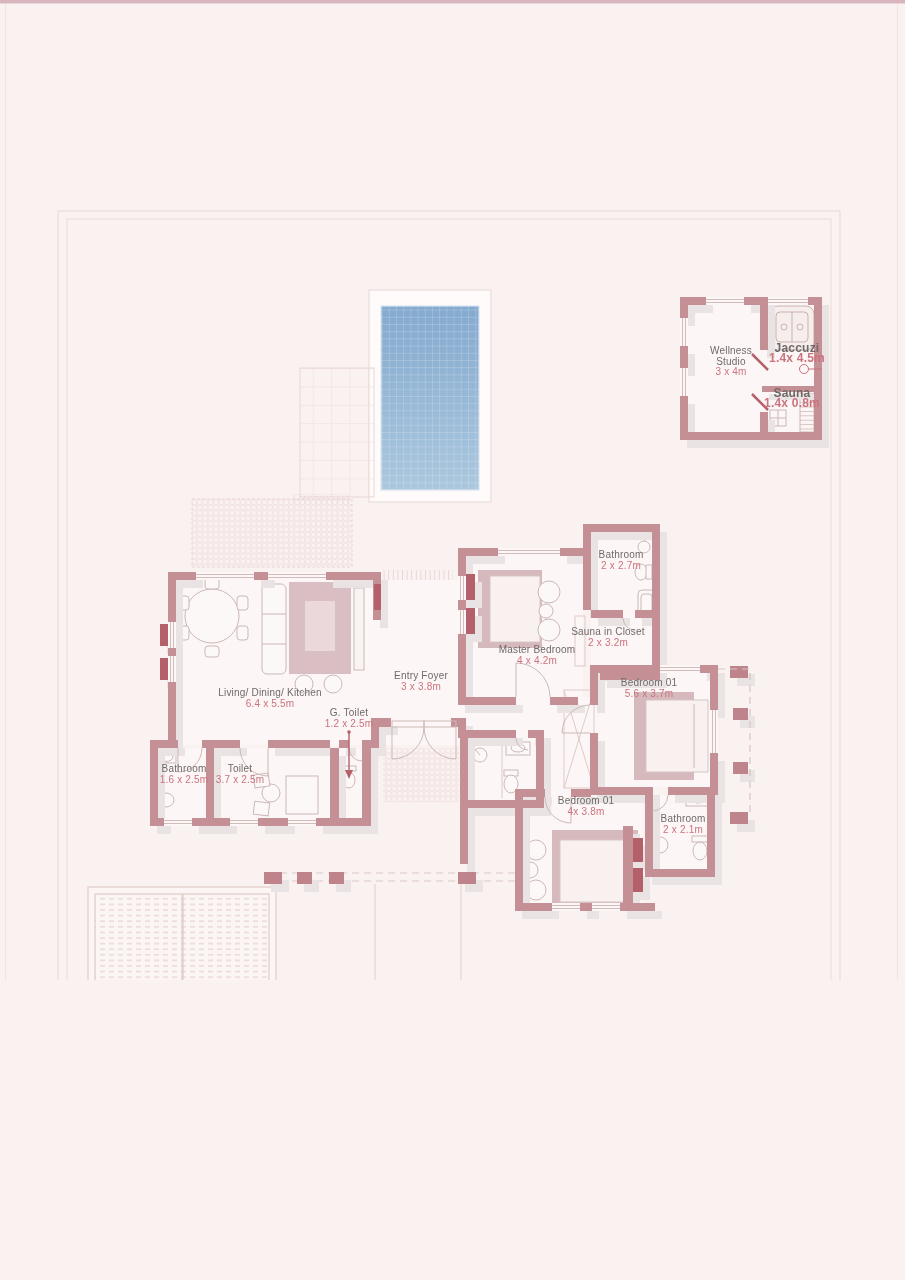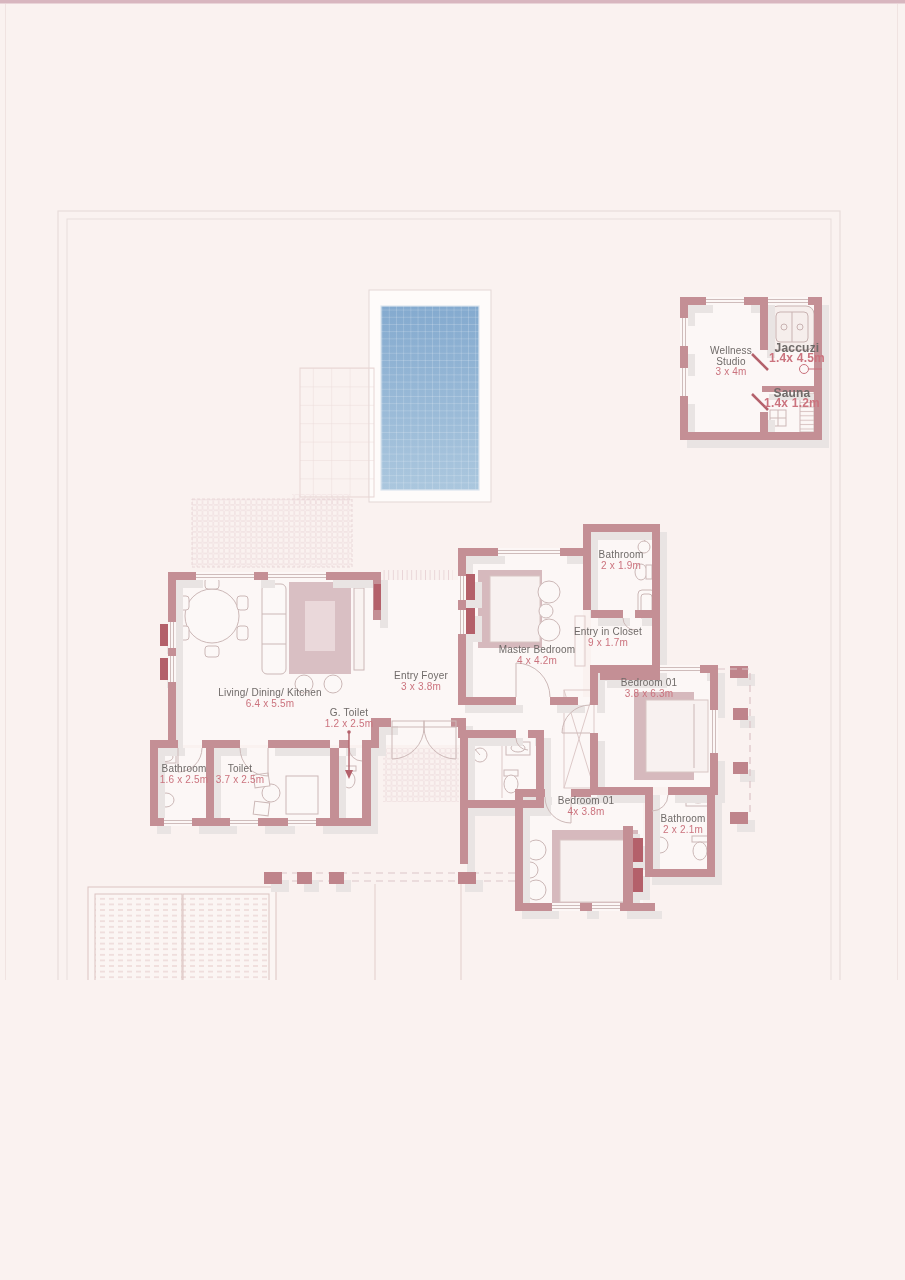--- a/index.html
+++ b/index.html
@@ -399,37 +399,37 @@
 <div class="lbl wrap" style="left:731px;top:346px">
   <span class="nm">Wellness Studio</span>
   <span class="dm">3 x 4m</span>
 </div>
 <div class="lbl sm" style="left:797px;top:344px">
   <span class="nm">Jaccuzi</span>
   <span class="dm">1.4x 4.5m</span>
 </div>
 <div class="lbl sm" style="left:792px;top:389px">
   <span class="nm">Sauna</span>
-  <span class="dm">1.4x 1.2m</span>
+  <span class="dm">1.4x 0.8m</span>
 </div>
 <div class="lbl" style="left:621px;top:550px">
   <span class="nm">Bathroom</span>
-  <span class="dm">2 x 1.9m</span>
+  <span class="dm">2 x 2.7m</span>
 </div>
 <div class="lbl" style="left:608px;top:627px">
-  <span class="nm">Entry in Closet</span>
-  <span class="dm">9 x 1.7m</span>
+  <span class="nm">Sauna in Closet</span>
+  <span class="dm">2 x 3.2m</span>
 </div>
 <div class="lbl" style="left:537px;top:645px">
   <span class="nm">Master Bedroom</span>
   <span class="dm">4 x 4.2m</span>
 </div>
 <div class="lbl" style="left:649px;top:678px">
   <span class="nm">Bedroom 01</span>
-  <span class="dm">3.8 x 6.3m</span>
+  <span class="dm">5.6 x 3.7m</span>
 </div>
 <div class="lbl" style="left:586px;top:796px">
   <span class="nm">Bedroom 01</span>
   <span class="dm">4x 3.8m</span>
 </div>
 <div class="lbl" style="left:683px;top:814px">
   <span class="nm">Bathroom</span>
   <span class="dm">2 x 2.1m</span>
 </div>
 <div class="lbl" style="left:270px;top:688px">

